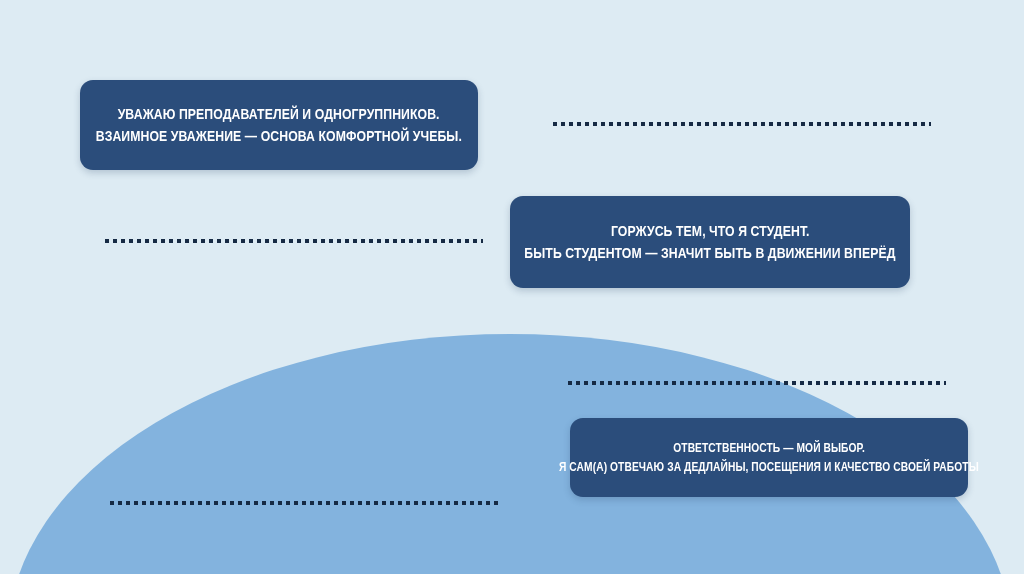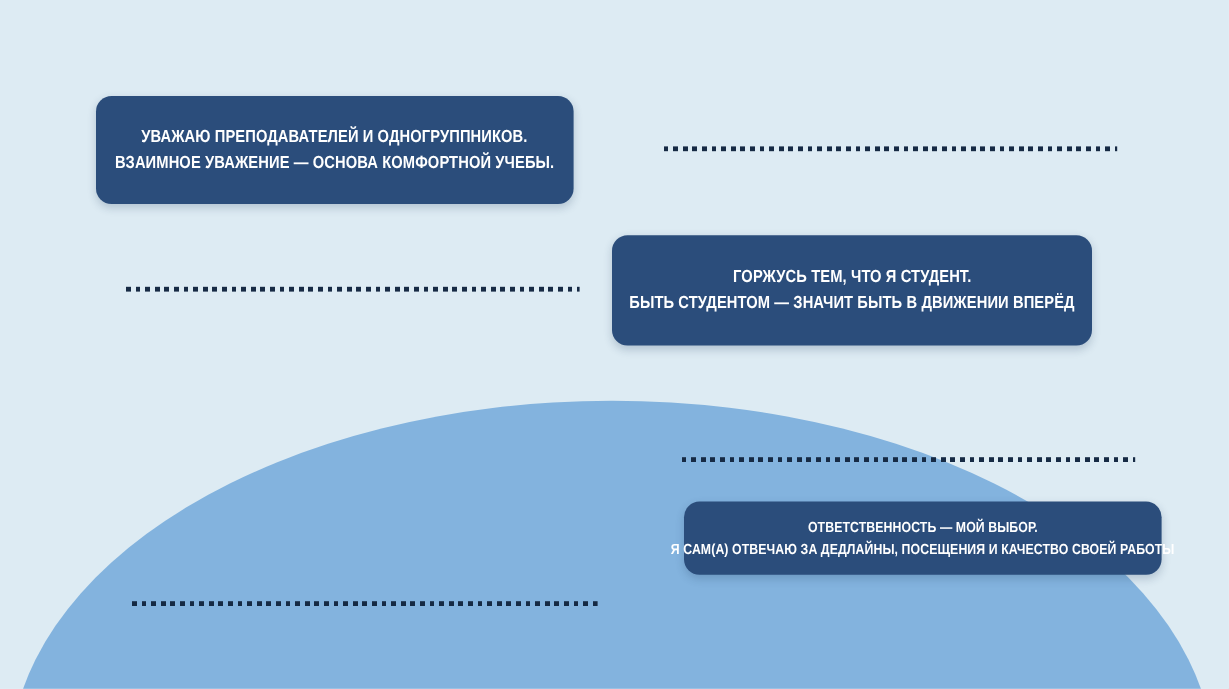--- a/index.html
+++ b/index.html
@@ -72,21 +72,21 @@
     letter-spacing: 0.1px;
     transform: scaleX(0.84);
     transform-origin: center center;
     white-space: nowrap;
     line-height: 1.52;
   }
 
   #card-1 { left: 80px;  top: 80px;  width: 398px; height: 90px;  }
   #card-2 { left: 510px; top: 196px; width: 400px; height: 92px;  }
   #card-3 { left: 80px;  top: 352px; width: 394px; height: 90px;  }
-  #card-4 { left: 570px; top: 418px; width: 398px; height: 61px;  }
+  #card-4 { left: 570px; top: 418px; width: 398px; height: 79px;  }
 
   #card-1 .line { font-size: 14.6px; }
   #card-2 .line { font-size: 14.6px; }
   #card-3 .line { font-size: 14.6px; }
   #card-4 .line { font-size: 12.2px; }
 </style>
 </head>
 <body>
 
 <div id="slide">

